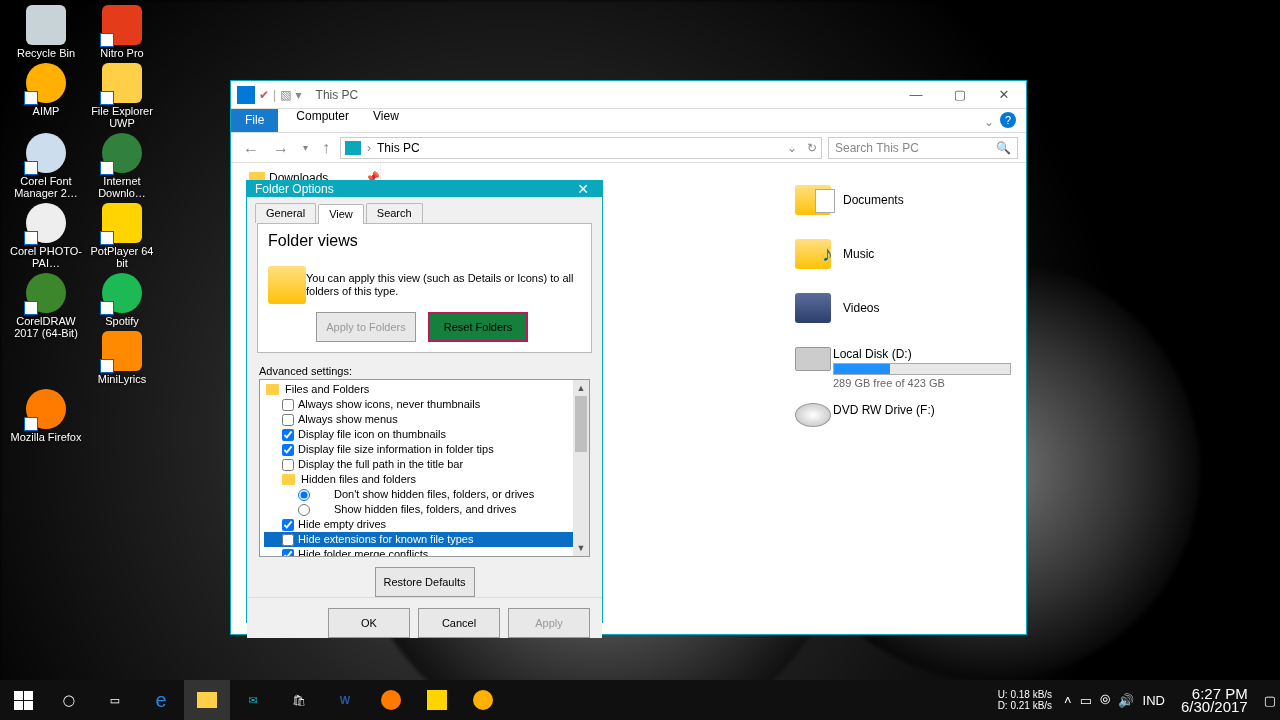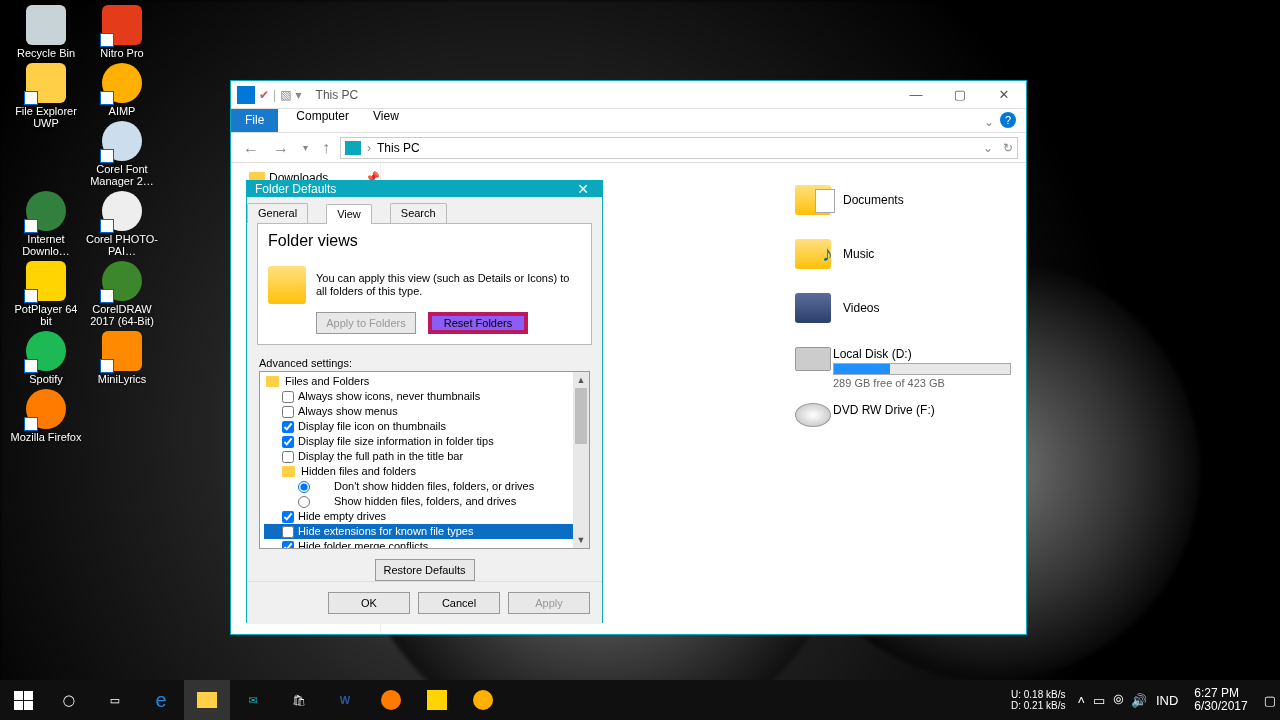--- a/index.html
+++ b/index.html
@@ -54,83 +54,83 @@
 .drive .bar .fill { position:absolute; left:0; top:0; bottom:0; background:#1e90ff;}
 .drive .sub { color:#666; font-size:11px;}
 .status { height:22px; border-top:1px solid #ddd; display:flex; align-items:center; justify-content:space-between; padding:0 10px; font-size:11px; color:#555;}
 .status .view-toggles { display:flex; gap:4px;}
 .status .vt { width:18px; height:14px; border:1px solid #aaa;}
 
 
 .dialog { position:absolute; left:246px; top:180px; width:357px; height:443px; background:#f0f0f0; border:1px solid #0aa8bd; z-index:5; font-size:11px; display:flex; flex-direction:column; }
 .dlg-titlebar { height:26px; background:#0aa8bd; color:#fff; display:flex; align-items:center; justify-content:space-between; padding:0 6px 0 8px; font-size:12px;}
 .dlg-titlebar .x { width:26px; text-align:center; font-size:14px;}
-.dlg-tabs { display:flex; padding:6px 0 0; gap:18px;}
+.dlg-tabs { display:flex; padding:6px 8px 0; gap:2px;}
 .dlg-tabs .tab { padding:3px 10px 4px; border:1px solid #bbb; border-bottom:none; background:#f0f0f0; font-size:11px; border-radius:2px 2px 0 0;}
 .dlg-tabs .tab.active { background:#fff; position:relative; top:1px;}
 .dlg-body { margin:0 10px 6px; background:#fff; border:1px solid #bbb; padding:8px 10px; flex:0 0 auto;}
-.fv { display:flex; align-items:center; gap:10px;}
+.fv { display:flex; align-items:center; }
 .fv .fvico { width:38px; height:38px; background:linear-gradient(#ffe082,#ffc107); border-radius:3px;}
 .fv .fvtxt { flex:1; font-size:11px; line-height:13px;}
 .fv-btns { margin:8px 0 2px 48px; display:flex; gap:12px;}
-.btn { min-width:100px; height:22px; border:1px solid #999; background:#e8e8e8; font-size:11px; display:inline-flex; align-items:center; justify-content:center; padding:0 8px;}
+.btn { min-width:100px; height:30px; border:1px solid #999; background:#e8e8e8; font-size:11px; display:inline-flex; align-items:center; justify-content:center; padding:0 8px;}
 .btn.disabled { color:#999;}
-.btn.accent { border:4px solid #be185d; background:#8b5cf6;}
+.btn.accent { border:2px solid #be185d; background:#15803d;}
 .adv-label { margin:6px 12px 2px; font-size:11px;}
 .adv-box { margin:0 12px; border:1px solid #999; background:#fff; height:178px; display:flex;}
 .adv-list { flex:1; padding:2px 0 2px 4px; font-size:11px; line-height:15px; overflow:hidden;}
 .adv-list .row { display:flex; align-items:center; gap:4px; padding:0 2px; white-space:nowrap;}
 .adv-list .row.ind1 { padding-left:18px;}
 .adv-list .row.ind2 { padding-left:34px;gap:24px;}
 .adv-list .row.hl { background:#0b6ec5; color:#fff;}
 .adv-list .row.hl input { accent-color:#fff;}
 .adv-list input[type=checkbox], .adv-list input[type=radio] { width:12px; height:12px; margin:0;}
 .adv-list .fold-ico { display:inline-block; width:13px; height:11px; background:#ffcf48; border-radius:1px; margin-right:2px;}
 .adv-scroll { width:16px; background:#e8e8e8; display:flex; flex-direction:column;}
 .adv-scroll .arr { height:16px; text-align:center; font-size:9px; color:#555; line-height:16px;}
 .adv-scroll .thumb { flex:0 0 56px; background:#bfbfbf; margin:0 2px;}
 .adv-scroll .track { flex:1;}
 .restore-row { display:flex; justify-content:center; margin:10px 12px 0;}
-.dlg-footer { display:flex; justify-content:flex-end; gap:8px; padding:10px 12px 10px; margin-top:auto; border-top:1px solid #ddd; background:#f0f0f0;}
+.dlg-footer { display:flex; justify-content:flex-end; gap:8px; padding:10px 12px 0; margin-top:auto; border-top:1px solid #ddd; background:#f0f0f0;}
 .dlg-footer .btn { min-width:82px;}
 .dlg-footer .btn.disabled { color:#999;}
 
 
 .taskbar { position:absolute; left:0; right:0; bottom:0; height:40px; background:#101010; display:flex; align-items:center; z-index:10; color:#fff; font-size:11px;}
 .taskbar .tbtn { width:46px; height:40px; display:flex; align-items:center; justify-content:center; position:relative;}
 .taskbar .tbtn.active { background:#333;}
 .taskbar .spacer { flex:1;}
 .tray { display:flex; align-items:center; gap:8px; padding:0 4px;}
 .tray .net { font-size:10px; line-height:11px; text-align:right; margin-right:4px;}
 .tray .ico { font-size:13px;}
-.clock { text-align:left; font-size:12px; line-height:13px; padding:0 8px;}
+.clock { text-align:right; font-size:15px; line-height:13px; padding:0 8px;}
 .winlogo { display:grid; grid-template-columns:9px 9px; grid-template-rows:9px 9px; gap:1px;}
 .winlogo div { background:#fff;}
 </style>
 </head>
 <body>
 
 <div class="wallpaper"></div>
 
 <div class="desktop-icons">
   <div class="dicon">
       <div class="ico" style="background:#c7d3d6"></div>
       <span>Recycle Bin</span>
     </div>
   <div class="dicon">
       <div class="ico shortcut" style="background:#e43b1a"></div>
       <span>Nitro Pro</span>
     </div>
   <div class="dicon">
+      <div class="ico shortcut" style="background:#ffb000;border-radius:50%"></div>
+      <span>AIMP</span>
+    </div>
+  <div class="dicon">
       <div class="ico shortcut" style="background:#ffcf48"></div>
       <span>File Explorer UWP</span>
-    </div>
-  <div class="dicon">
-      <div class="ico shortcut" style="background:#ffb000;border-radius:50%"></div>
-      <span>AIMP</span>
     </div>
   <div class="dicon">
       <div class="ico shortcut" style="background:#cde;border-radius:50%"></div>
       <span>Corel Font Manager 2…</span>
     </div>
   <div class="dicon">
       <div class="ico shortcut" style="background:#31803d;border-radius:50%"></div>
       <span>Internet Downlo…</span>
     </div>
   <div class="dicon">
@@ -187,20 +187,24 @@
     <span class="navbtn">←</span>
     <span class="navbtn">→</span>
     <span class="navbtn" style="font-size:10px">▾</span>
     <span class="navbtn">↑</span>
     <div class="path">
       <div class="pcico"></div>
       <span style="color:#888">›</span>
       <span>This PC</span>
       <span style="margin-left:auto;color:#888">⌄ &nbsp; ↻</span>
     </div>
+    <div class="search">
+      <span>Search This PC</span>
+      <span>🔍</span>
+    </div>
   </div>
   <div class="exp-body">
     <div class="exp-nav">
       <div class="itm">
           <span class="fico"></span>
           <span>Downloads</span>
           <span style="margin-left:auto;color:#888">📌</span>
         </div>
     </div>
     <div class="exp-main">
@@ -233,21 +237,21 @@
         <div class="meta">
             <div>DVD RW Drive (F:)</div>
           </div>
       </div>
     </div>
   </div>
 </div>
 
 <div class="dialog">
   <div class="dlg-titlebar">
-    <span>Folder Defaults</span>
+    <span>Folder Options</span>
     <span class="x">✕</span>
   </div>
   <div class="dlg-tabs">
     <div class="tab">General</div>
     <div class="tab active">View</div>
     <div class="tab">Search</div>
   </div>
   <div class="dlg-body">
     <div style="font-size:16px;margin-bottom:16px">Folder views</div>
     <div class="fv">

